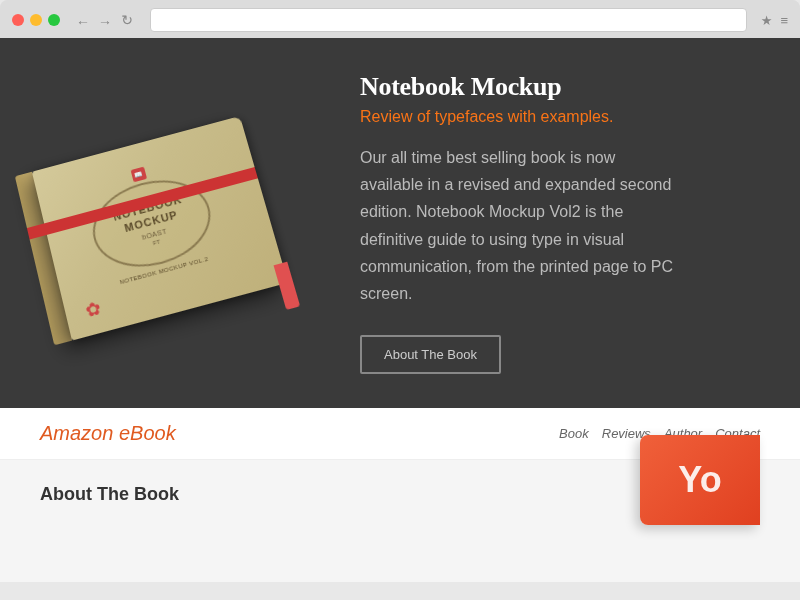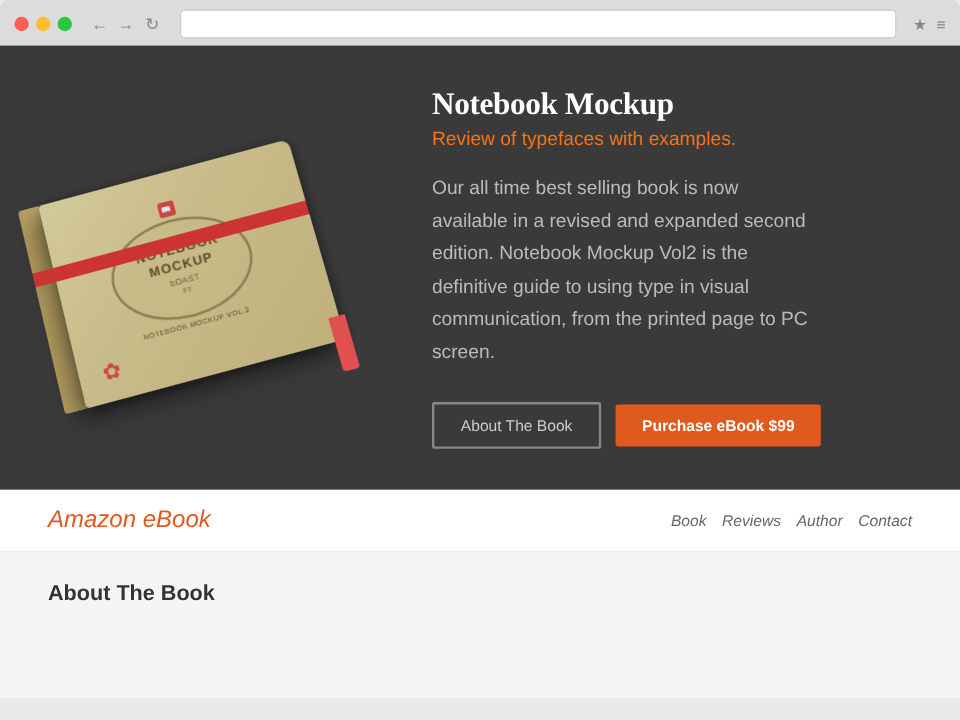--- a/index.html
+++ b/index.html
@@ -414,35 +414,39 @@
         </div>
       </div>
     </div>
 
     <div class="hero-content">
       <h1 class="hero-title">Notebook Mockup</h1>
       <p class="hero-subtitle">Review of typefaces with examples.</p>
       <p class="hero-description">Our all time best selling book is now available in a revised and expanded second edition. Notebook Mockup Vol2 is the definitive guide to using type in visual communication, from the printed page to PC screen.</p>
       <div class="hero-buttons">
         <button class="btn-outline">About The Book</button>
-        <button class="btn-orange">Purchase eBook $99</button>
       </div>
     </div>
   </div>
 
   <div class="navbar">
     <div class="navbar-brand">
       <span>Amazon </span><span style="color:#e05a20;font-style:italic;">eBook</span>
     </div>
     <nav class="navbar-links">
       <a class="navbar-link">Book</a>
       <a class="navbar-link">Reviews</a>
       <a class="navbar-link">Author</a>
       <a class="navbar-link">Contact</a>
     </nav>
   </div>
 
   <div class="below-nav">
     <div class="below-nav-container">
       <h2 class="section-title">About The Book</h2>
+      <div class="tablet-peek">
+        <div class="tablet-shape">
+          <span class="tablet-text">Yo</span>
+        </div>
+      </div>
     </div>
   </div>
 </div>
 
 </body></html>

